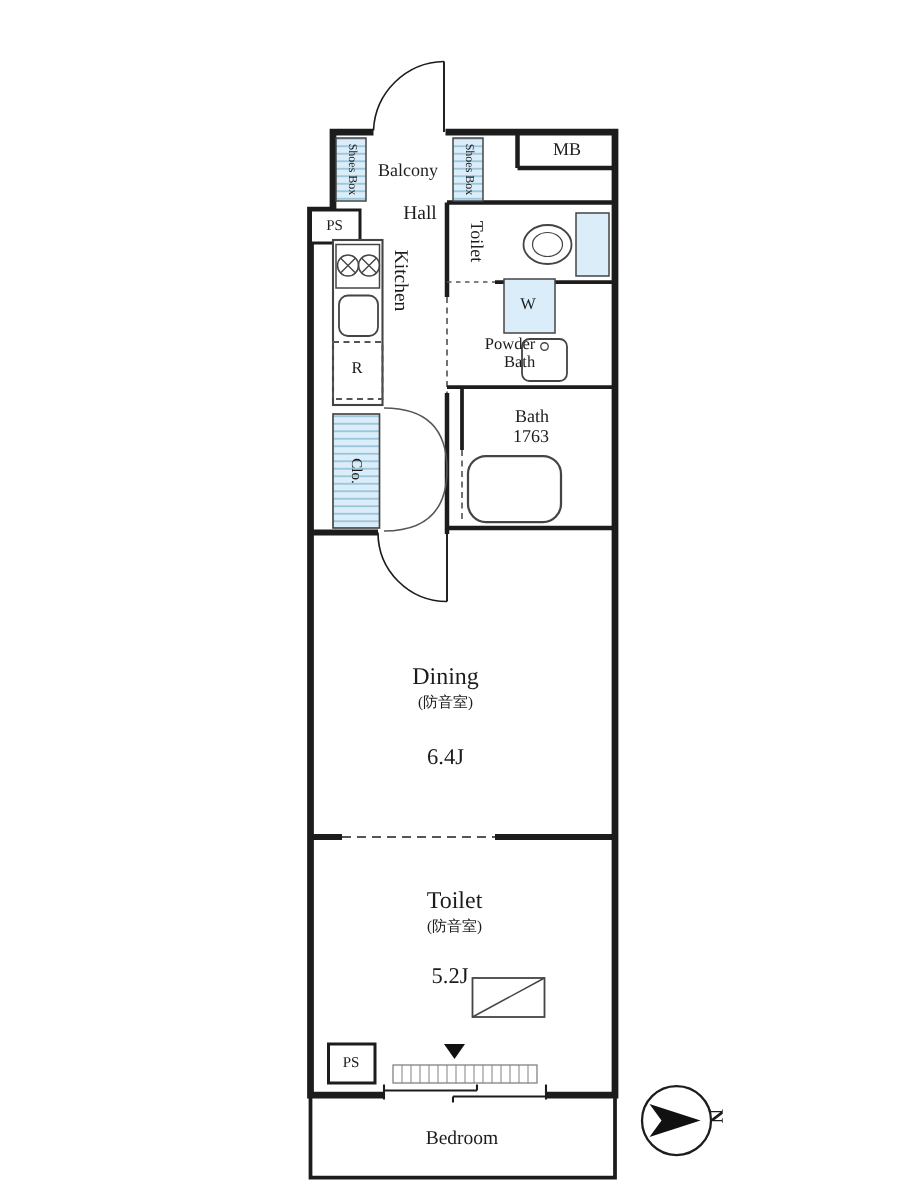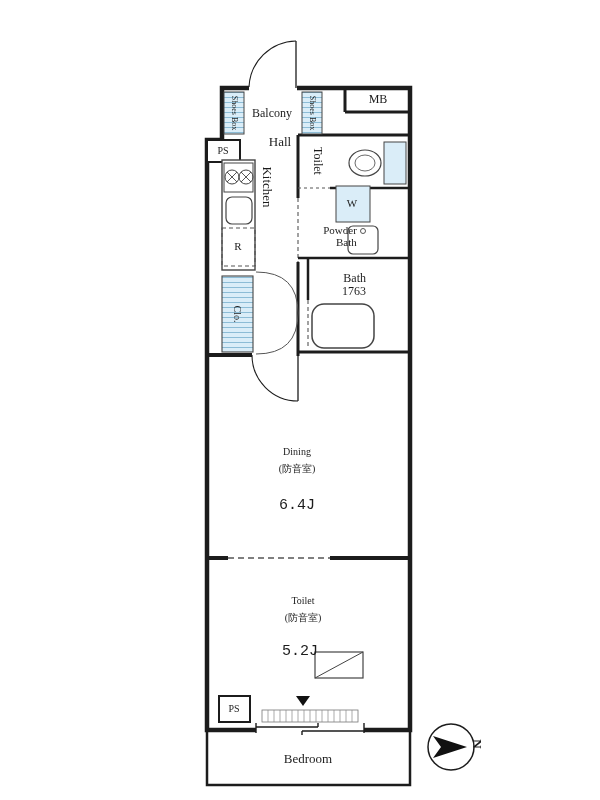--- a/index.html
+++ b/index.html
@@ -3,21 +3,21 @@
 <meta charset="utf-8">
 <style>
   html,body{margin:0;padding:0;background:#ffffff;}
   #stage{position:relative;width:600px;height:800px;background:#ffffff;overflow:hidden;
          font-family:"Liberation Serif", serif;}
   svg{position:absolute;left:0;top:0;}
   .lbl{position:absolute;transform:translate(-50%,-50%);color:#1c1c1c;white-space:nowrap;
        font-family:"Liberation Serif", serif;line-height:1.12;text-align:center;}
   .vert{transform:translate(-50%,-50%) rotate(90deg);}
   .fs8{font-size:8px;} .fs10{font-size:10px;} .fs11{font-size:11px;}
-  .fs12{font-size:12px;} .fs13{font-size:13px;} .fs14{font-size:10px;} .fs15{font-size:15px;font-family:Liberation Mono, monospace;}
+  .fs12{font-size:12px;} .fs13{font-size:13px;} .fs14{font-size:16px;} .fs15{font-size:15px;}
   .stack{display:flex;flex-direction:column;align-items:flex-end;margin-left:14px;}
 </style>
 </head>
 <body>
 
 <div id="stage">
 
 <svg width="600" height="800" viewBox="0 0 600 800">
   <defs>
     <pattern id="hatch" width="6" height="5" patternUnits="userSpaceOnUse">

